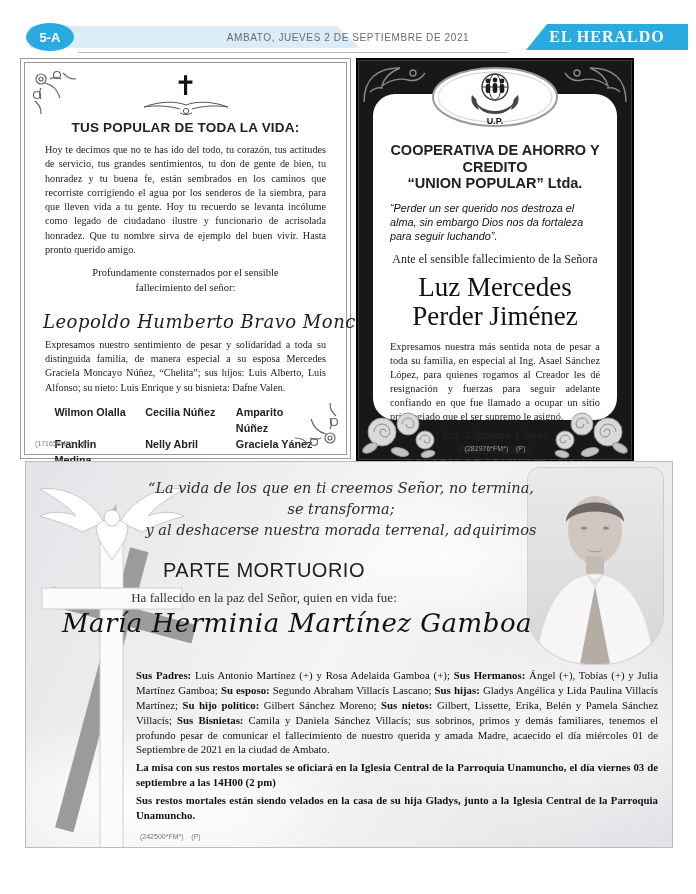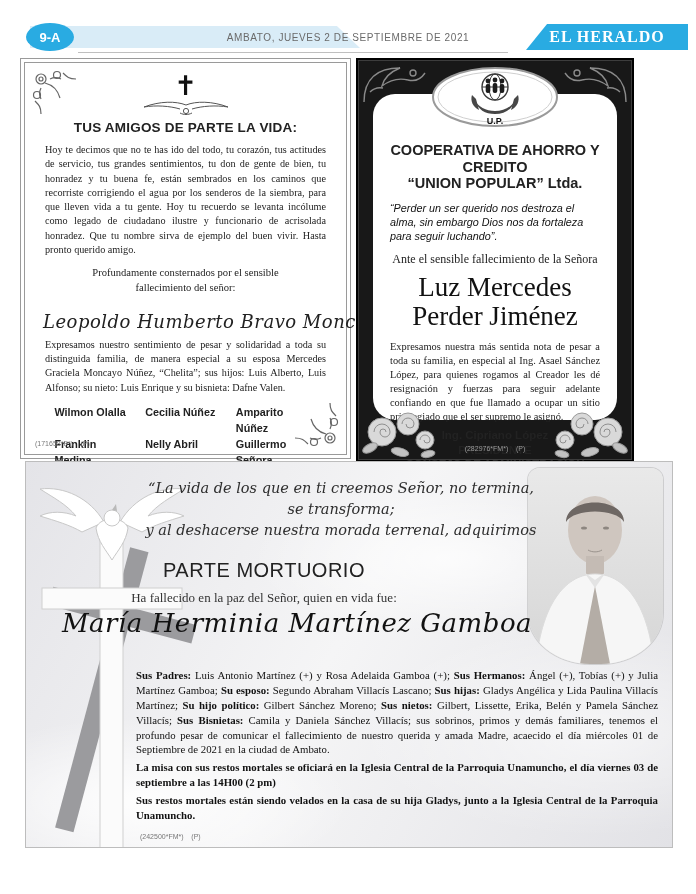--- a/index.html
+++ b/index.html
@@ -97,21 +97,21 @@
             border-radius:12px 12px 46% 46% / 12px 12px 26% 26%;
             box-shadow:0 0 0 1px rgba(160,160,160,.4);}
 </style>
 </head>
 <body>
 
 <div id="page" data-interactable="false">
 
   <div data-interactable="false">
     <div class="hdr-band" data-interactable="false"></div>
-    <div class="hdr-badge" data-interactable="false">9-A</div>
+    <div class="hdr-badge" data-interactable="false">5-A</div>
     <div class="hdr-date" data-interactable="false">AMBATO, JUEVES 2 DE SEPTIEMBRE DE 2021</div>
     <div class="hdr-flag" data-interactable="false">EL HERALDO</div>
     <div class="hdr-rule" data-interactable="false"></div>
   </div>
 
   <div class="card-friends" data-interactable="false">
     <div class="inner" data-interactable="false">
       <svg class="corner-orn tl" data-interactable="false" viewBox="0 0 52 52">
         <g stroke="#666" fill="none" stroke-width="1.2">
           <circle cx="11" cy="11" r="5"></circle>
@@ -142,32 +142,32 @@
       <div class="big-cross" data-interactable="false">✝</div>
       <svg class="flourish" data-interactable="false" width="92" height="15" viewBox="0 0 92 15">
         <g stroke="#555" fill="none" stroke-width="1">
           <path d="M46 4 C36 0 20 0 4 6 C16 4 30 5 40 8"></path>
           <path d="M46 4 C56 0 72 0 88 6 C76 4 62 5 52 8"></path>
           <circle cx="46" cy="10" r="2.6"></circle>
           <path d="M40 12 C44 14 48 14 52 12"></path>
         </g>
       </svg>
 
-      <div class="f-title" data-interactable="false">TUS AMIGOS DE PARTE LA VIDA:</div>
+      <div class="f-title" data-interactable="false">TUS POPULAR DE TODA LA VIDA:</div>
       <div class="f-body" data-interactable="false">Hoy te decimos que no te has ido del todo, tu corazón, tus actitudes de servicio, tus grandes sentimientos, tu don de gente de bien, tu honradez y tu buena fe, están sembrados en los caminos que recorriste corrigiendo el agua por los senderos de la siembra, para que lleven vida a tu gente. Hoy tu recuerdo se levanta incólume como legado de ciudadano ilustre y funcionario de acrisolada honradez. Que tu nombre sirva de ejemplo del buen vivir. Hasta pronto querido amigo.</div>
       <div class="f-intro" data-interactable="false">Profundamente consternados por el sensible fallecimiento del señor:</div>
       <div class="f-name" data-interactable="false">Leopoldo Humberto Bravo Moncayo</div>
       <div class="f-cond" data-interactable="false">Expresamos nuestro sentimiento de pesar y solidaridad a toda su distinguida familia, de manera especial a su esposa Mercedes Graciela Moncayo Núñez, “Chelita”; sus hijos: Luis Alberto, Luis Alfonso; su nieto: Luis Enrique y su bisnieta: Dafne Valen.</div>
       <div class="sig-grid" data-interactable="false">
           <div data-interactable="false">Wilmon Olalla</div>
           <div data-interactable="false">Cecilia Núñez</div>
           <div data-interactable="false">Amparito Núñez</div>
           <div data-interactable="false">Franklin Medina</div>
           <div data-interactable="false">Nelly Abril</div>
-          <div data-interactable="false">Guillermo Señora</div>
+          <div data-interactable="false">Graciela Yánez</div>
           <div data-interactable="false">Jaime Maldonado</div>
           <div data-interactable="false">Cecilia Noboa</div>
           <div data-interactable="false">Adela Carrillo</div>
         </div>
       <div class="f-date" data-interactable="false">Ambato, 1 de septiembre del 2021</div>
       <div class="code" data-interactable="false">
         <span data-interactable="false">(171658*F*)</span>
         &nbsp;&nbsp;&nbsp;<span data-interactable="false">(P)</span>
       </div>
     </div>

